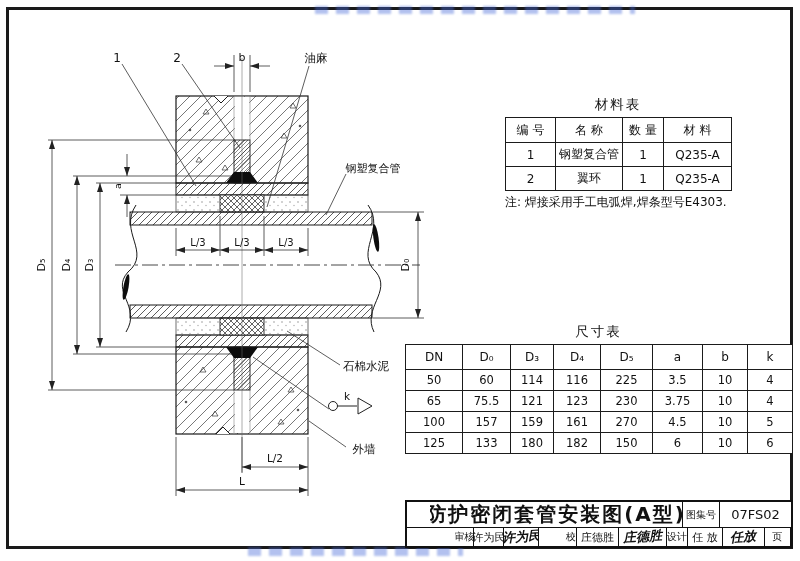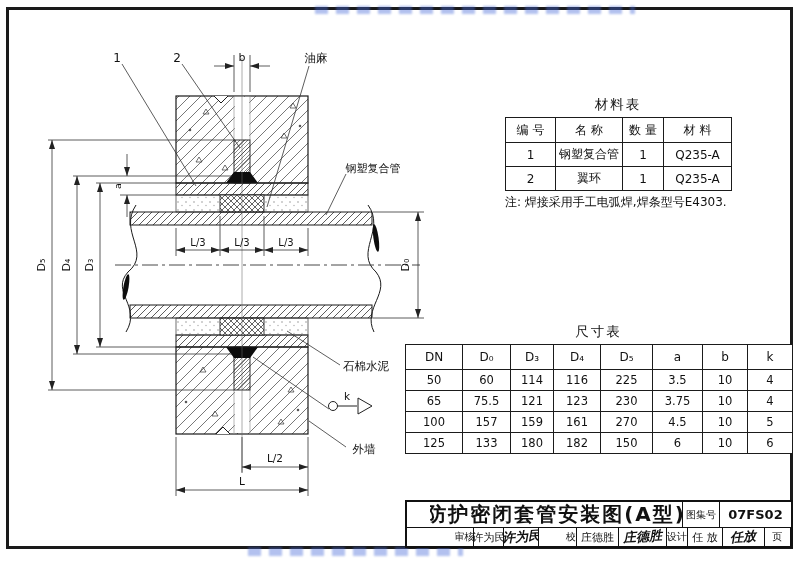--- a/index.html
+++ b/index.html
@@ -32,21 +32,21 @@
   .size-table col:nth-child(7){width:45px}.size-table col:nth-child(8){width:45px}
   .note{position:absolute;left:505px;top:194px;width:290px;font-size:12px;}
 
   .titleblock{position:absolute;left:405px;top:500px;width:388px;height:48px;
       border:2px solid #111;box-sizing:border-box;background:#fff;display:flex;flex-direction:column;}
   .tb-row{display:flex;box-sizing:border-box;}
   .tb-row1{height:26px;border-bottom:1.5px solid #111;padding-left:23px;}
   .tb-row2{flex:1;}
   .tb-cell{box-sizing:border-box;border-right:1.2px solid #111;display:flex;
       align-items:center;justify-content:center;overflow:hidden;white-space:nowrap;}
-  .tb-cell:last-child{border-right:none;font-weight:bold;}
+  .tb-cell:last-child{border-right:none;}
   .tb-title{flex:1;font-size:20px;font-weight:bold;letter-spacing:2px;}
   .tb-small{font-size:10px;}
   .tb-name{font-size:11px;}
   .tb-no{font-size:13px;}
   .sig{font-style:italic;font-weight:bold;font-size:13px;transform:rotate(-4deg);}
 </style>
 </head>
 <body>
 
 <div class="frame"></div>

